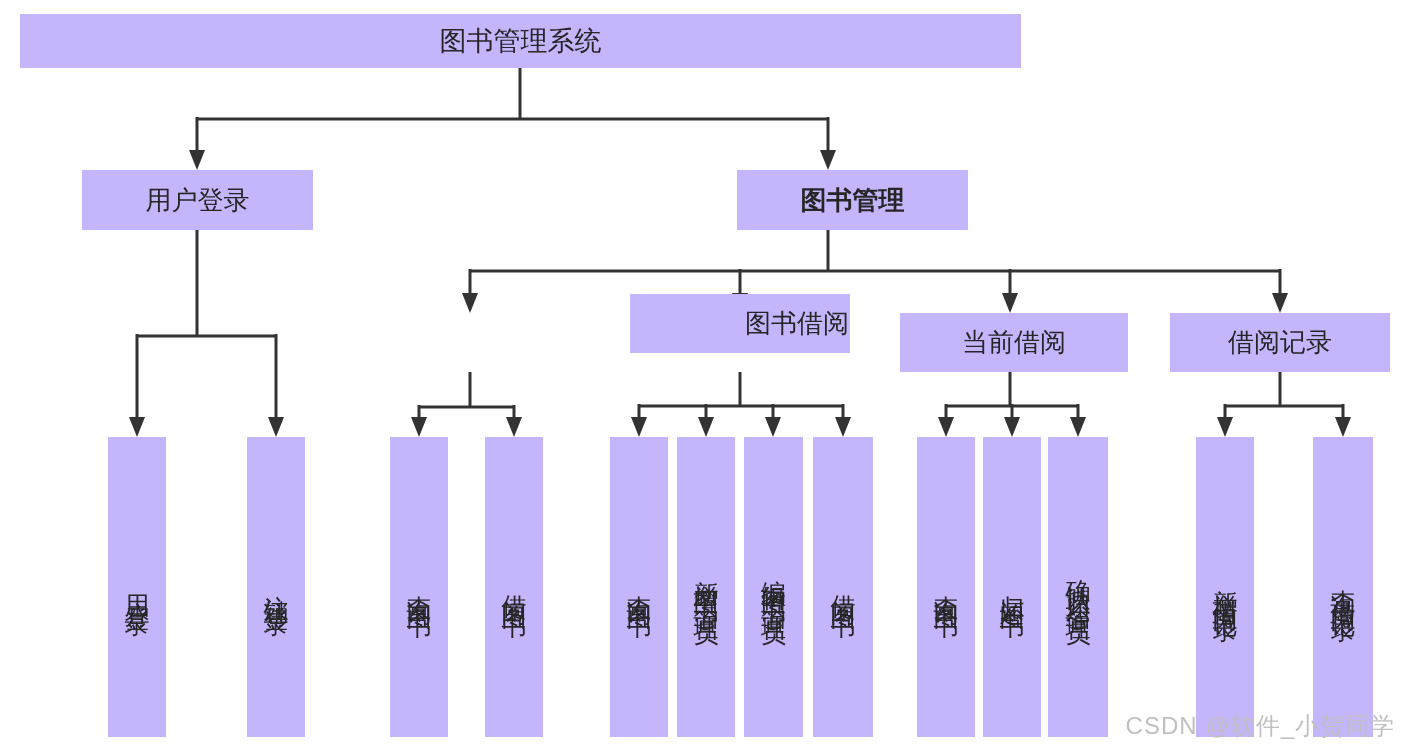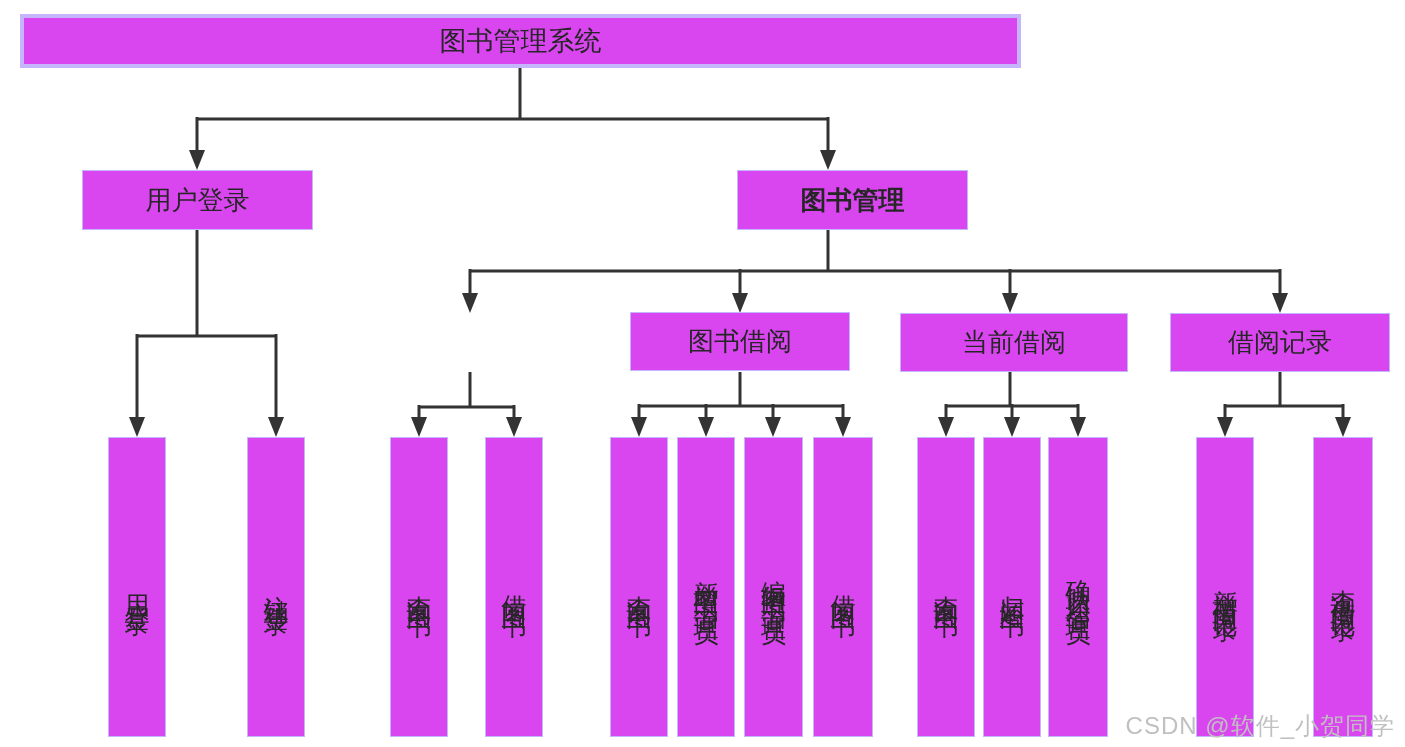--- a/index.html
+++ b/index.html
@@ -12,21 +12,21 @@
     position: relative;
     width: 1405px;
     height: 747px;
     background: #ffffff;
     overflow: hidden;
   }
   .box {
     position: absolute;
     box-sizing: border-box;
     border: 1px solid #c4b5fd;
-    background: #d946ef;
+    background: #c4b5fd;
     display: flex;
     align-items: center;
     justify-content: center;
     color: #262626;
   }
   .box.root {
     border-width: 4px;
     font-size: 27px;
   }
   .box.branch {
@@ -153,21 +153,21 @@
     <span>图书管理系统</span>
   </div>
 
   <div class="box branch" style="left:82px; top:170px; width:231px; height:60px;">
     <span>用户登录</span>
   </div>
   <div class="box branch" style="left:737px; top:170px; width:231px; height:60px;font-weight:bold;">
     <span>图书管理</span>
   </div>
 
-  <div class="box branch" style="left:630px; top:312px; width:220px; height:59px;">
+  <div class="box branch" style="left:630px; top:294px; width:220px; height:59px;justify-content:flex-end;">
     <span>图书借阅</span>
   </div>
   <div class="box branch" style="left:900px; top:313px; width:228px; height:59px;">
     <span>当前借阅</span>
   </div>
   <div class="box branch" style="left:1170px; top:313px; width:220px; height:59px;">
     <span>借阅记录</span>
   </div>
 
   <div class="box leaf" style="left:108px; top:437px; width:58px; height:300px;">

